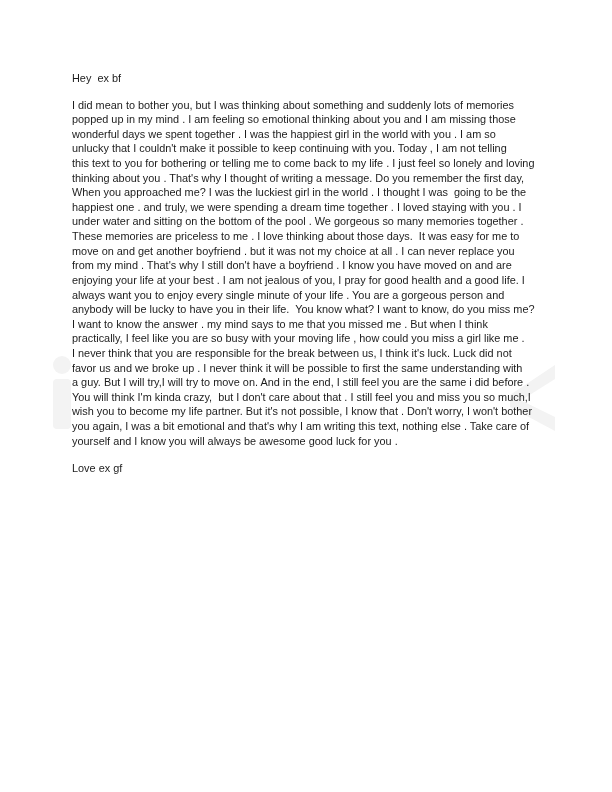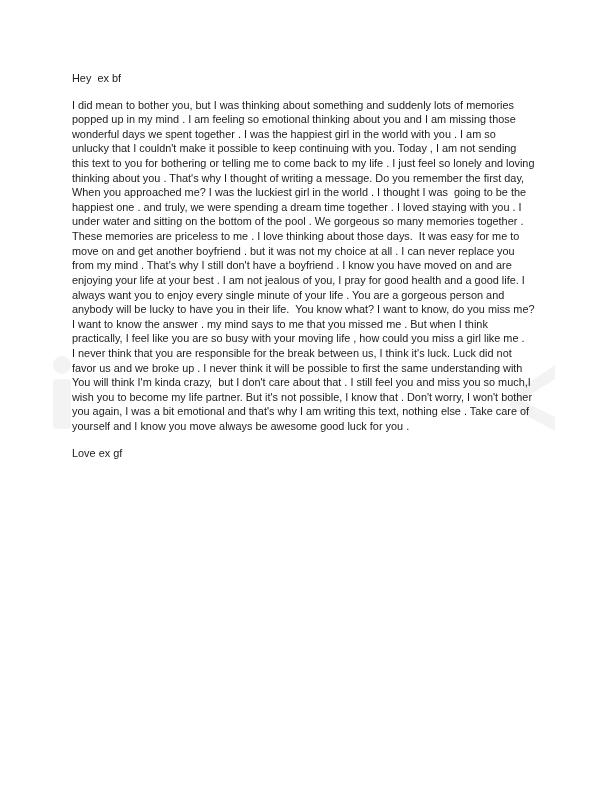--- a/index.html
+++ b/index.html
@@ -35,37 +35,38 @@
     </g>
   </svg>
 
   <div class="content">
     <div class="greeting">Hey  ex bf</div>
 
     <div>
       <div class="line">I did mean to bother you, but I was thinking about something and suddenly lots of memories</div>
       <div class="line">popped up in my mind . I am feeling so emotional thinking about you and I am missing those</div>
       <div class="line">wonderful days we spent together . I was the happiest girl in the world with you . I am so</div>
-      <div class="line">unlucky that I couldn't make it possible to keep continuing with you. Today , I am not sending</div>
+      <div class="line">unlucky that I couldn't make it possible to keep continuing with you. Today , I am not telling</div>
       <div class="line">this text to you for bothering or telling me to come back to my life . I just feel so lonely and loving</div>
       <div class="line">thinking about you . That's why I thought of writing a message. Do you remember the first day,</div>
       <div class="line">When you approached me? I was the luckiest girl in the world . I thought I was  going to be the</div>
       <div class="line">happiest one . and truly, we were spending a dream time together . I loved staying with you . I</div>
       <div class="line">under water and sitting on the bottom of the pool . We gorgeous so many memories together .</div>
       <div class="line">These memories are priceless to me . I love thinking about those days.  It was easy for me to</div>
       <div class="line">move on and get another boyfriend . but it was not my choice at all . I can never replace you</div>
       <div class="line">from my mind . That's why I still don't have a boyfriend . I know you have moved on and are</div>
       <div class="line">enjoying your life at your best . I am not jealous of you, I pray for good health and a good life. I</div>
       <div class="line">always want you to enjoy every single minute of your life . You are a gorgeous person and</div>
       <div class="line">anybody will be lucky to have you in their life.  You know what? I want to know, do you miss me?</div>
       <div class="line">I want to know the answer . my mind says to me that you missed me . But when I think</div>
       <div class="line">practically, I feel like you are so busy with your moving life , how could you miss a girl like me .</div>
       <div class="line">I never think that you are responsible for the break between us, I think it's luck. Luck did not</div>
       <div class="line">favor us and we broke up . I never think it will be possible to first the same understanding with</div>
+      <div class="line">a guy. But I will try,I will try to move on. And in the end, I still feel you are the same i did before .</div>
       <div class="line">You will think I'm kinda crazy,  but I don't care about that . I still feel you and miss you so much,I</div>
       <div class="line">wish you to become my life partner. But it's not possible, I know that . Don't worry, I won't bother</div>
       <div class="line">you again, I was a bit emotional and that's why I am writing this text, nothing else . Take care of</div>
-      <div class="line">yourself and I know you move always be awesome good luck for you .</div>
+      <div class="line">yourself and I know you will always be awesome good luck for you .</div>
     </div>
 
     <div class="signoff">Love ex gf</div>
   </div>
 </div>
 
 </body></html>

